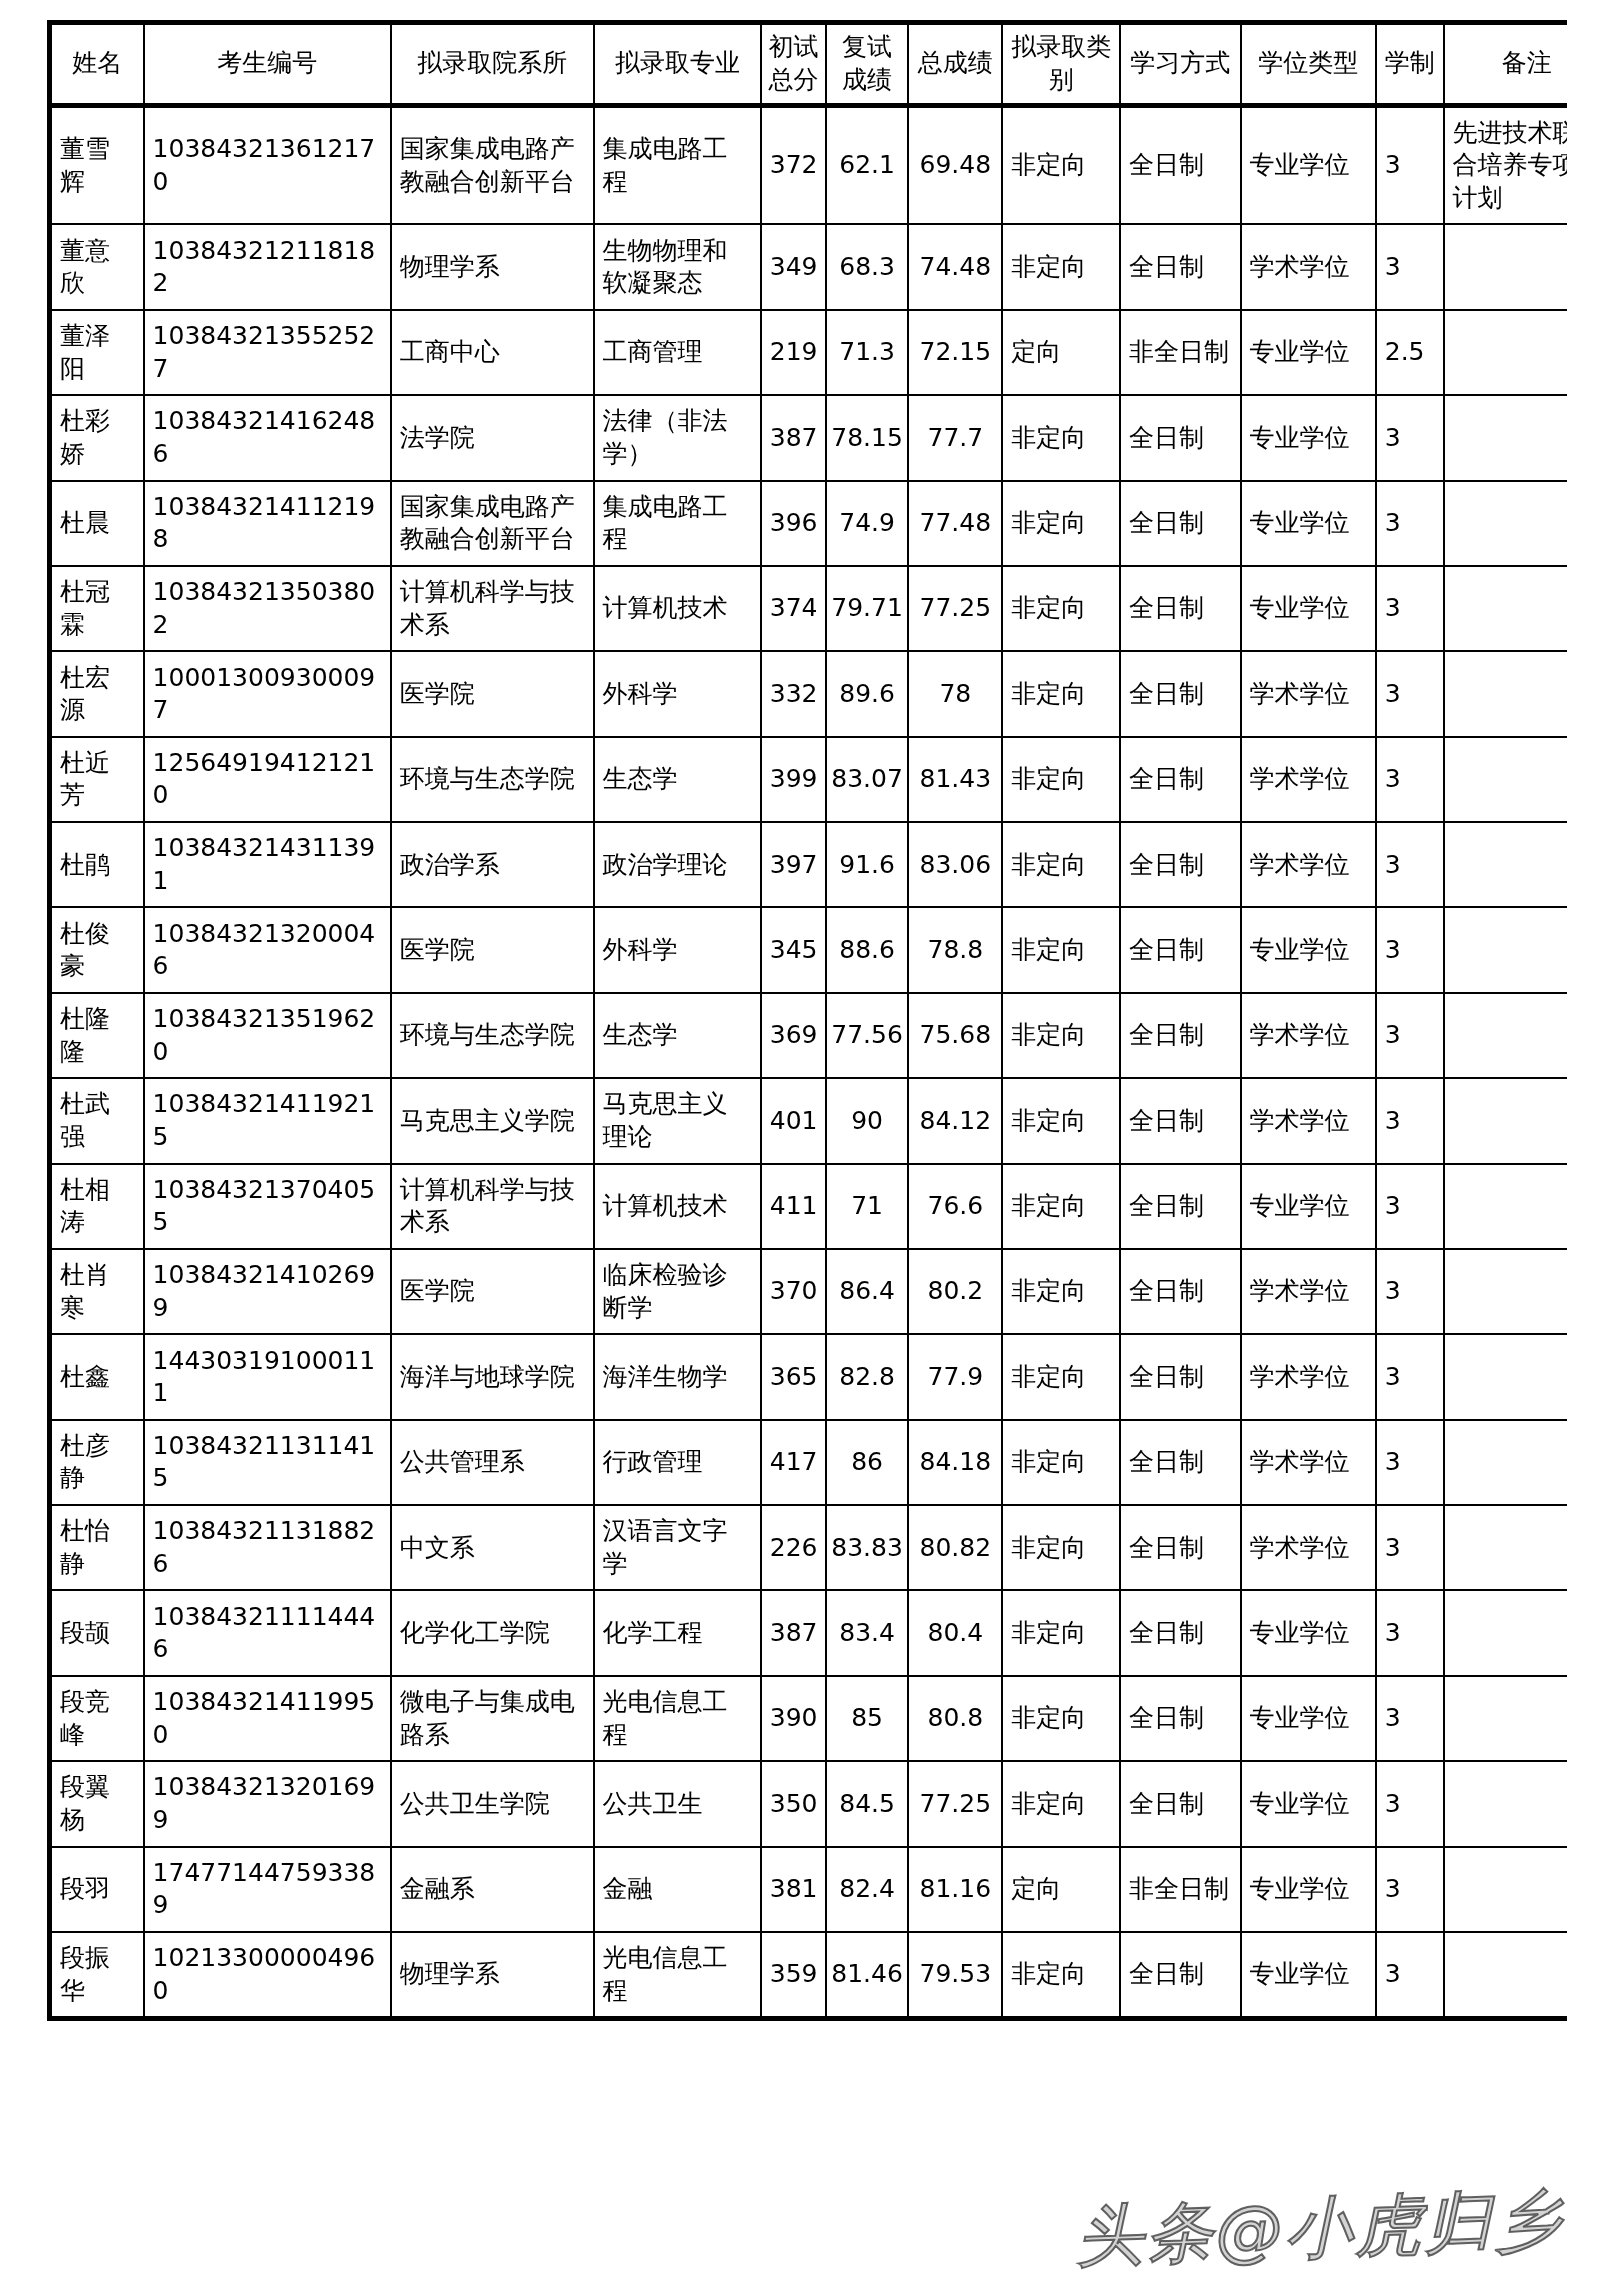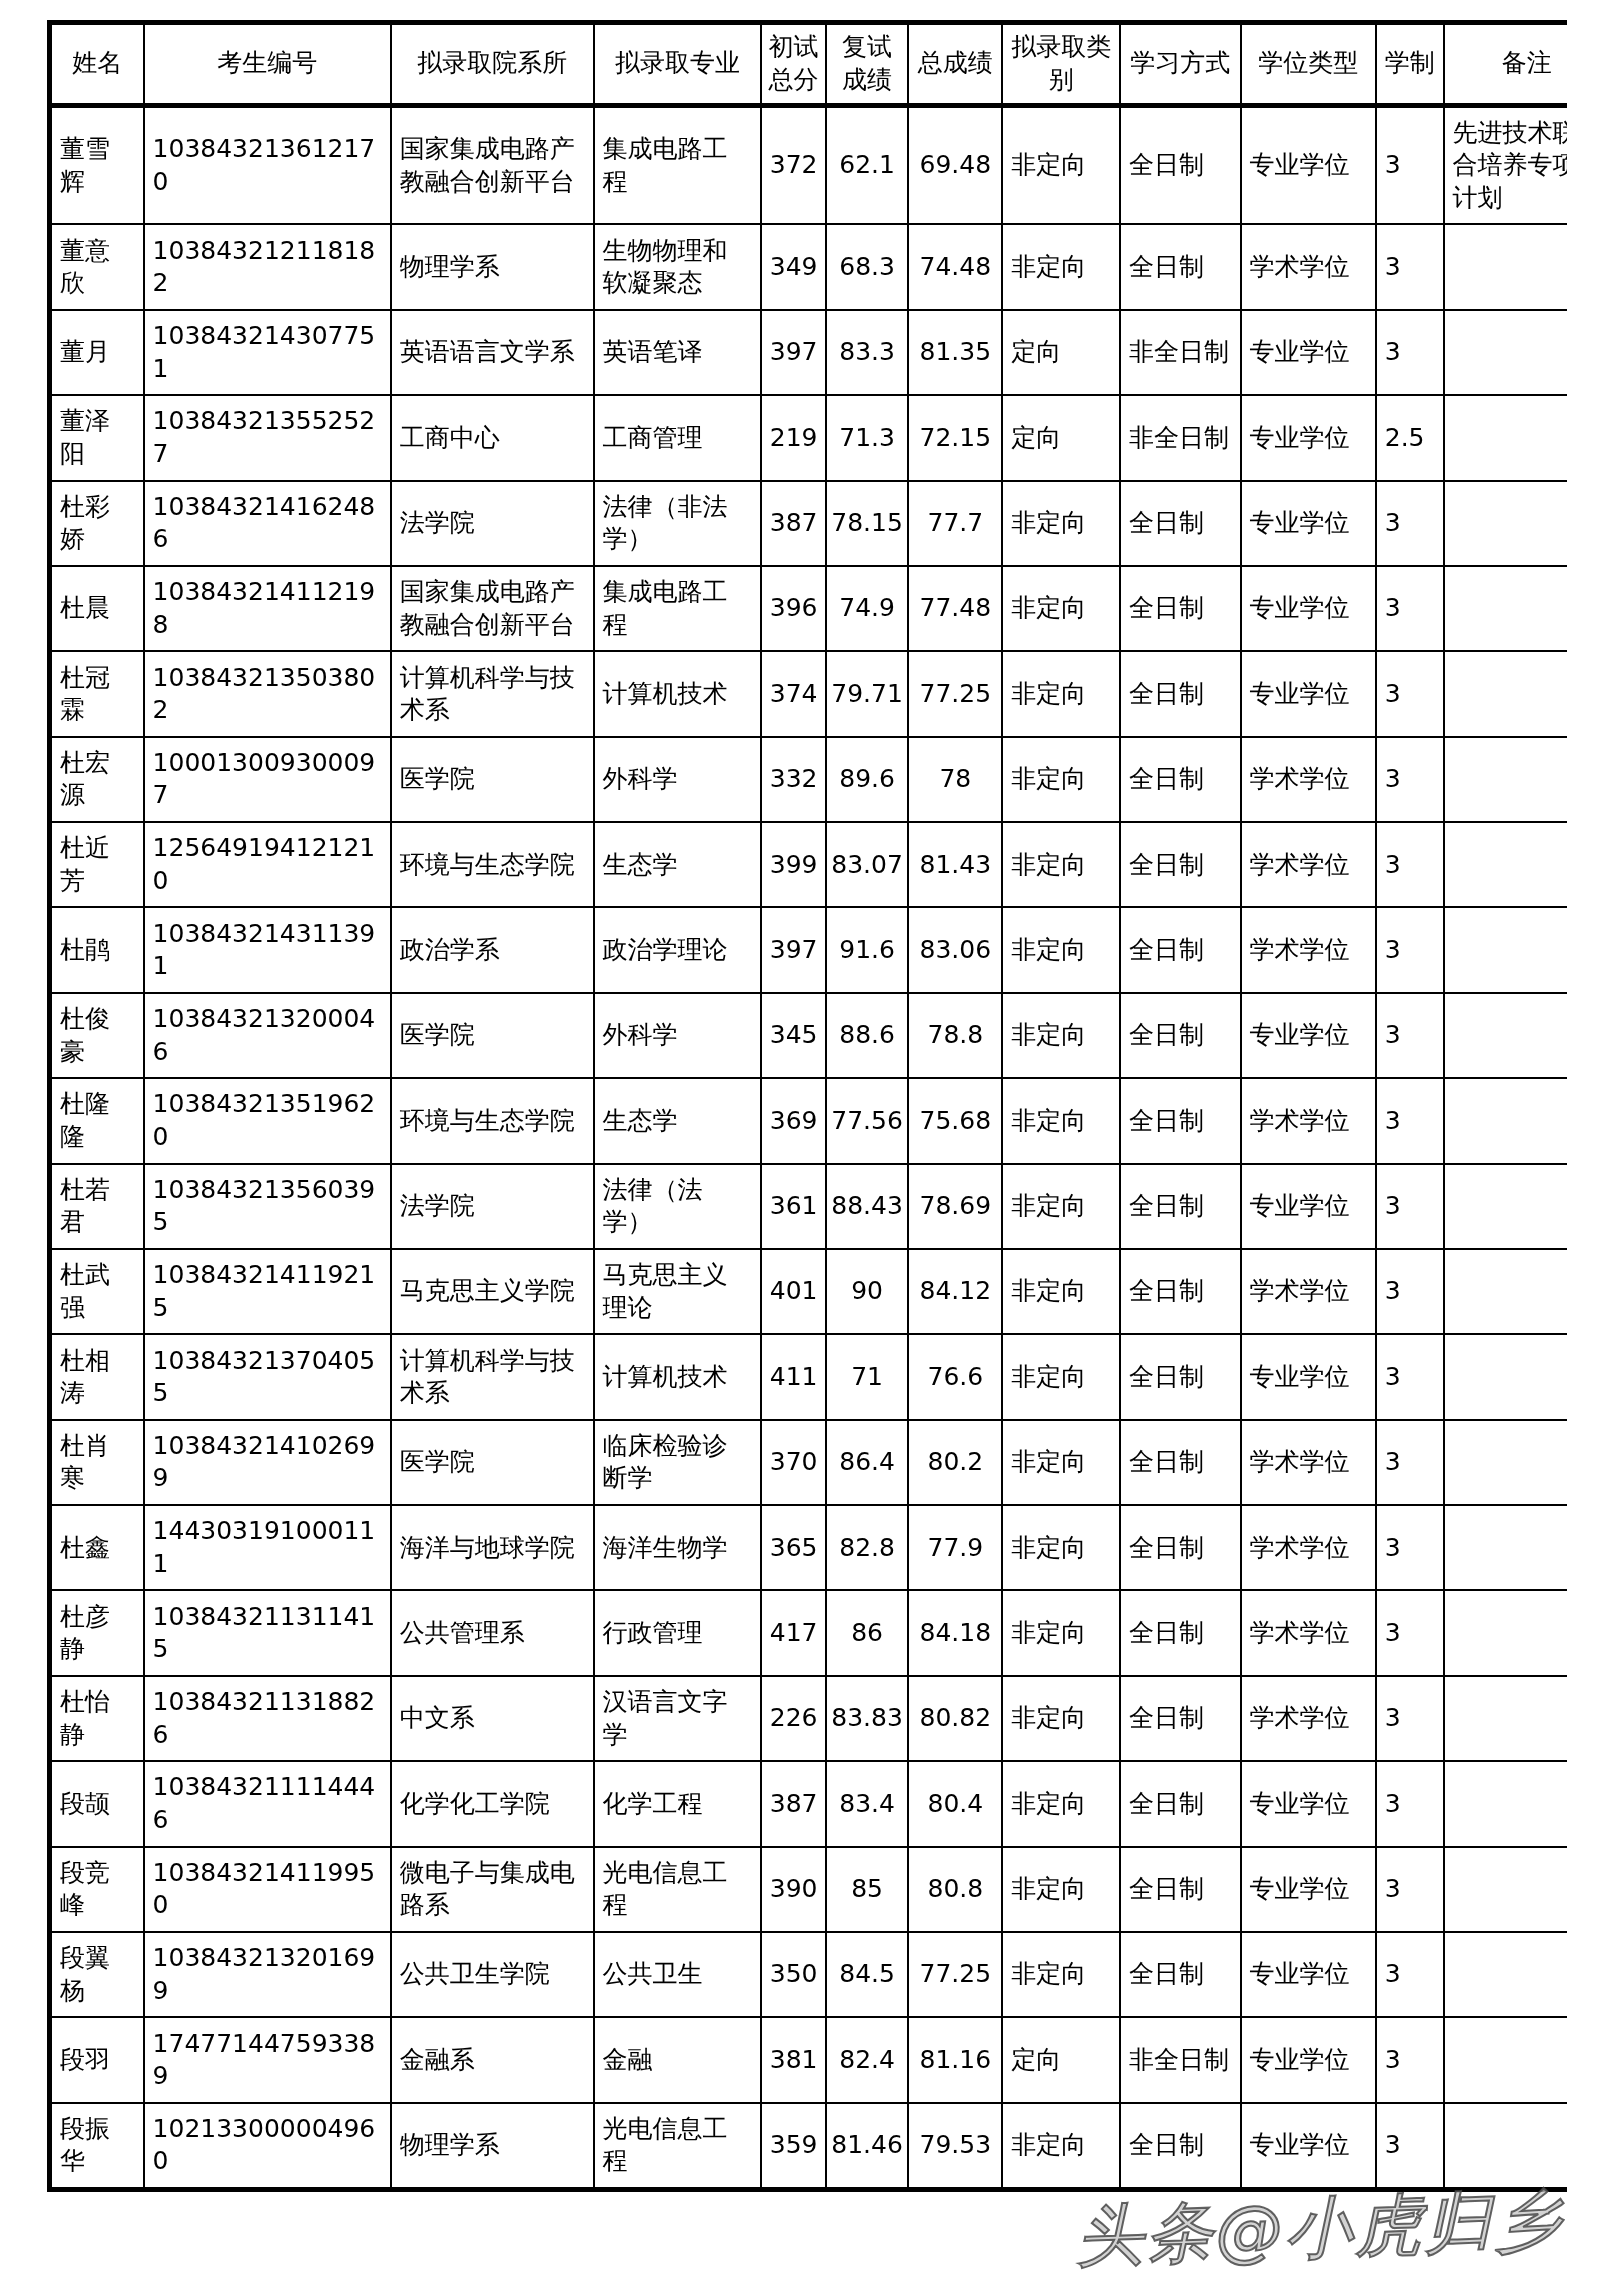--- a/index.html
+++ b/index.html
@@ -121,34 +121,20 @@
           <td class="num">349</td>
           <td class="num">68.3</td>
           <td class="num">74.48</td>
           <td>非定向</td>
           <td>全日制</td>
           <td>学术学位</td>
           <td>3</td>
           <td></td>
         </tr>
         <tr>
-          <td>董月</td>
-          <td>103843214307751</td>
-          <td>英语语言文学系</td>
-          <td>英语笔译</td>
-          <td class="num">397</td>
-          <td class="num">83.3</td>
-          <td class="num">81.35</td>
-          <td>定向</td>
-          <td>非全日制</td>
-          <td>专业学位</td>
-          <td>3</td>
-          <td></td>
-        </tr>
-        <tr>
           <td>董泽阳</td>
           <td>103843213552527</td>
           <td>工商中心</td>
           <td>工商管理</td>
           <td class="num">219</td>
           <td class="num">71.3</td>
           <td class="num">72.15</td>
           <td>定向</td>
           <td>非全日制</td>
           <td>专业学位</td>
@@ -261,34 +247,20 @@
           <td class="num">369</td>
           <td class="num">77.56</td>
           <td class="num">75.68</td>
           <td>非定向</td>
           <td>全日制</td>
           <td>学术学位</td>
           <td>3</td>
           <td></td>
         </tr>
         <tr>
-          <td>杜若君</td>
-          <td>103843213560395</td>
-          <td>法学院</td>
-          <td>法律（法学）</td>
-          <td class="num">361</td>
-          <td class="num">88.43</td>
-          <td class="num">78.69</td>
-          <td>非定向</td>
-          <td>全日制</td>
-          <td>专业学位</td>
-          <td>3</td>
-          <td></td>
-        </tr>
-        <tr>
           <td>杜武强</td>
           <td>103843214119215</td>
           <td>马克思主义学院</td>
           <td>马克思主义理论</td>
           <td class="num">401</td>
           <td class="num">90</td>
           <td class="num">84.12</td>
           <td>非定向</td>
           <td>全日制</td>
           <td>学术学位</td>

